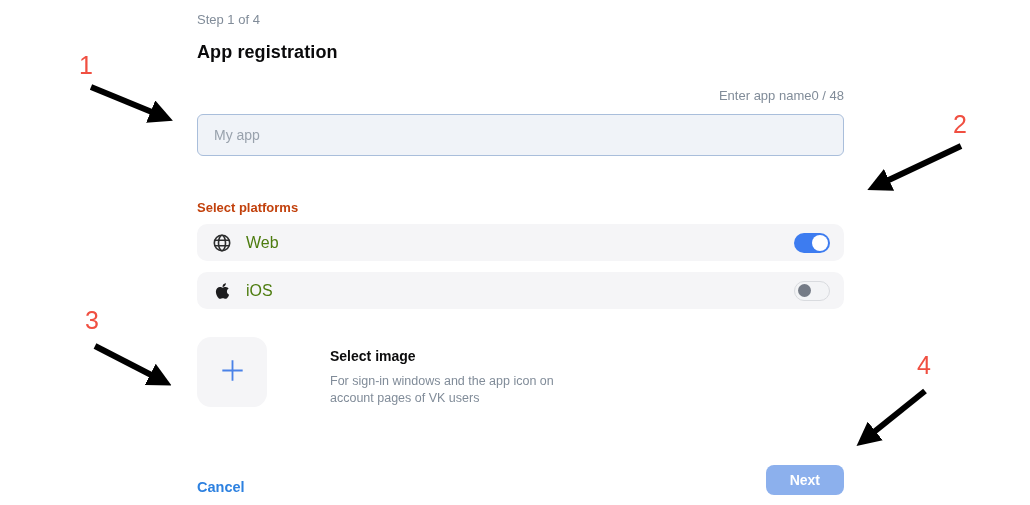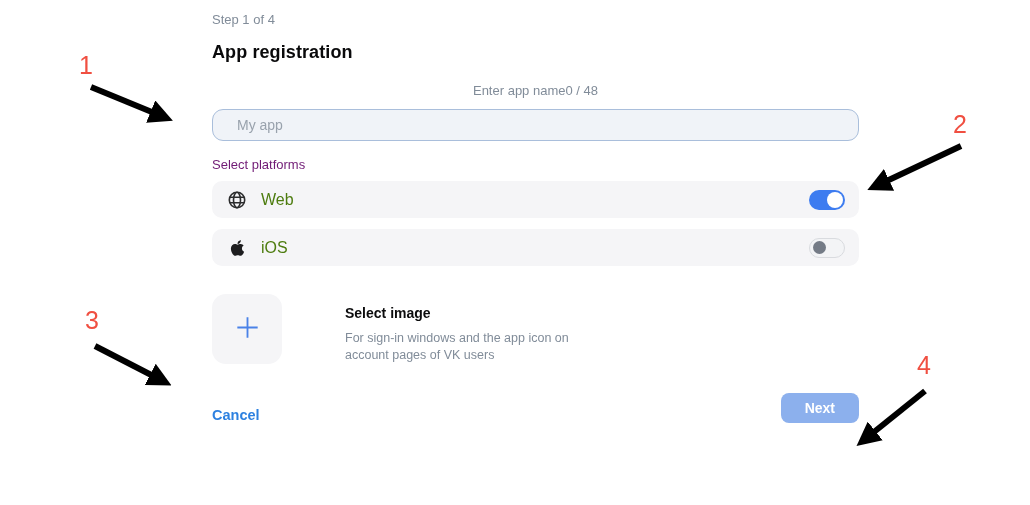--- a/index.html
+++ b/index.html
@@ -1,69 +1,70 @@
 <!DOCTYPE html>
 <html><head>
 <meta charset="utf-8">
 <style>
   * { margin: 0; padding: 0; box-sizing: border-box; }
   html, body { width: 1030px; height: 505px; background: #ffffff; overflow: hidden; }
   body { font-family: "Liberation Sans", sans-serif; position: relative; }
 
   .form {
     position: absolute;
-    left: 212px; top: 12px;
+    left: 197px; top: 12px;
     width: 647px;
   }
 
   .step-label {
     font-size: 13px;
     color: #818c99;
     line-height: 16px;
   }
 
   .page-title {
     margin-top: 12px;
     font-size: 18px;
     font-weight: 700;
     color: #0a0a0b;
     line-height: 24px;
     letter-spacing: 0.1px;
   }
 
   .field-header {
-    margin-top: 19px;
-    display: flex;
-    justify-content: center;
+    margin-top: 24px;
+    display: flex;
+    justify-content: flex-end;
     align-items: center;
     font-size: 13px;
     color: #818c99;
     line-height: 16px;
   }
 
   .app-name-input {
     margin-top: 10px;
     width: 100%;
-    height: 32px;
+    height: 42px;
     border: 1px solid #a9bedb;
     background: #f0f3f8;
-    border-radius: 11px;
-    padding: 0 24px;
+    border-radius: 6px;
+    padding: 0 16px;
     font-family: "Liberation Sans", sans-serif;
     font-size: 14px;
     color: #1d1d1f;
     outline: none;
   }
   .app-name-input::placeholder { color: #99a2ad; }
 
   .section-label {
-    margin-top: 16px;
+    margin-top: 44px;
     font-size: 13px;
-    color: #701a75;
+    color: #c2410c;
     line-height: 16px;
+    font-weight: bold;
   }
 
   .platform-list { margin-top: 8px; }
 
   .platform-row {
     height: 37px;
     background: #f5f5f7;
     border-radius: 10px;
     display: flex;
     align-items: center;
@@ -162,20 +163,21 @@
     height: 30px;
     padding: 0 24px;
     border: none;
     border-radius: 8px;
     background: #8cb0ed;
     color: #ffffff;
     font-family: "Liberation Sans", sans-serif;
     font-size: 14px;
     font-weight: 600;
     cursor: pointer;
+    margin-top: 29px;
   }
 
   .annotation-layer {
     position: absolute;
     left: 0; top: 0;
     width: 1030px; height: 505px;
     pointer-events: none;
   }
   .ann-number {
     position: absolute;

